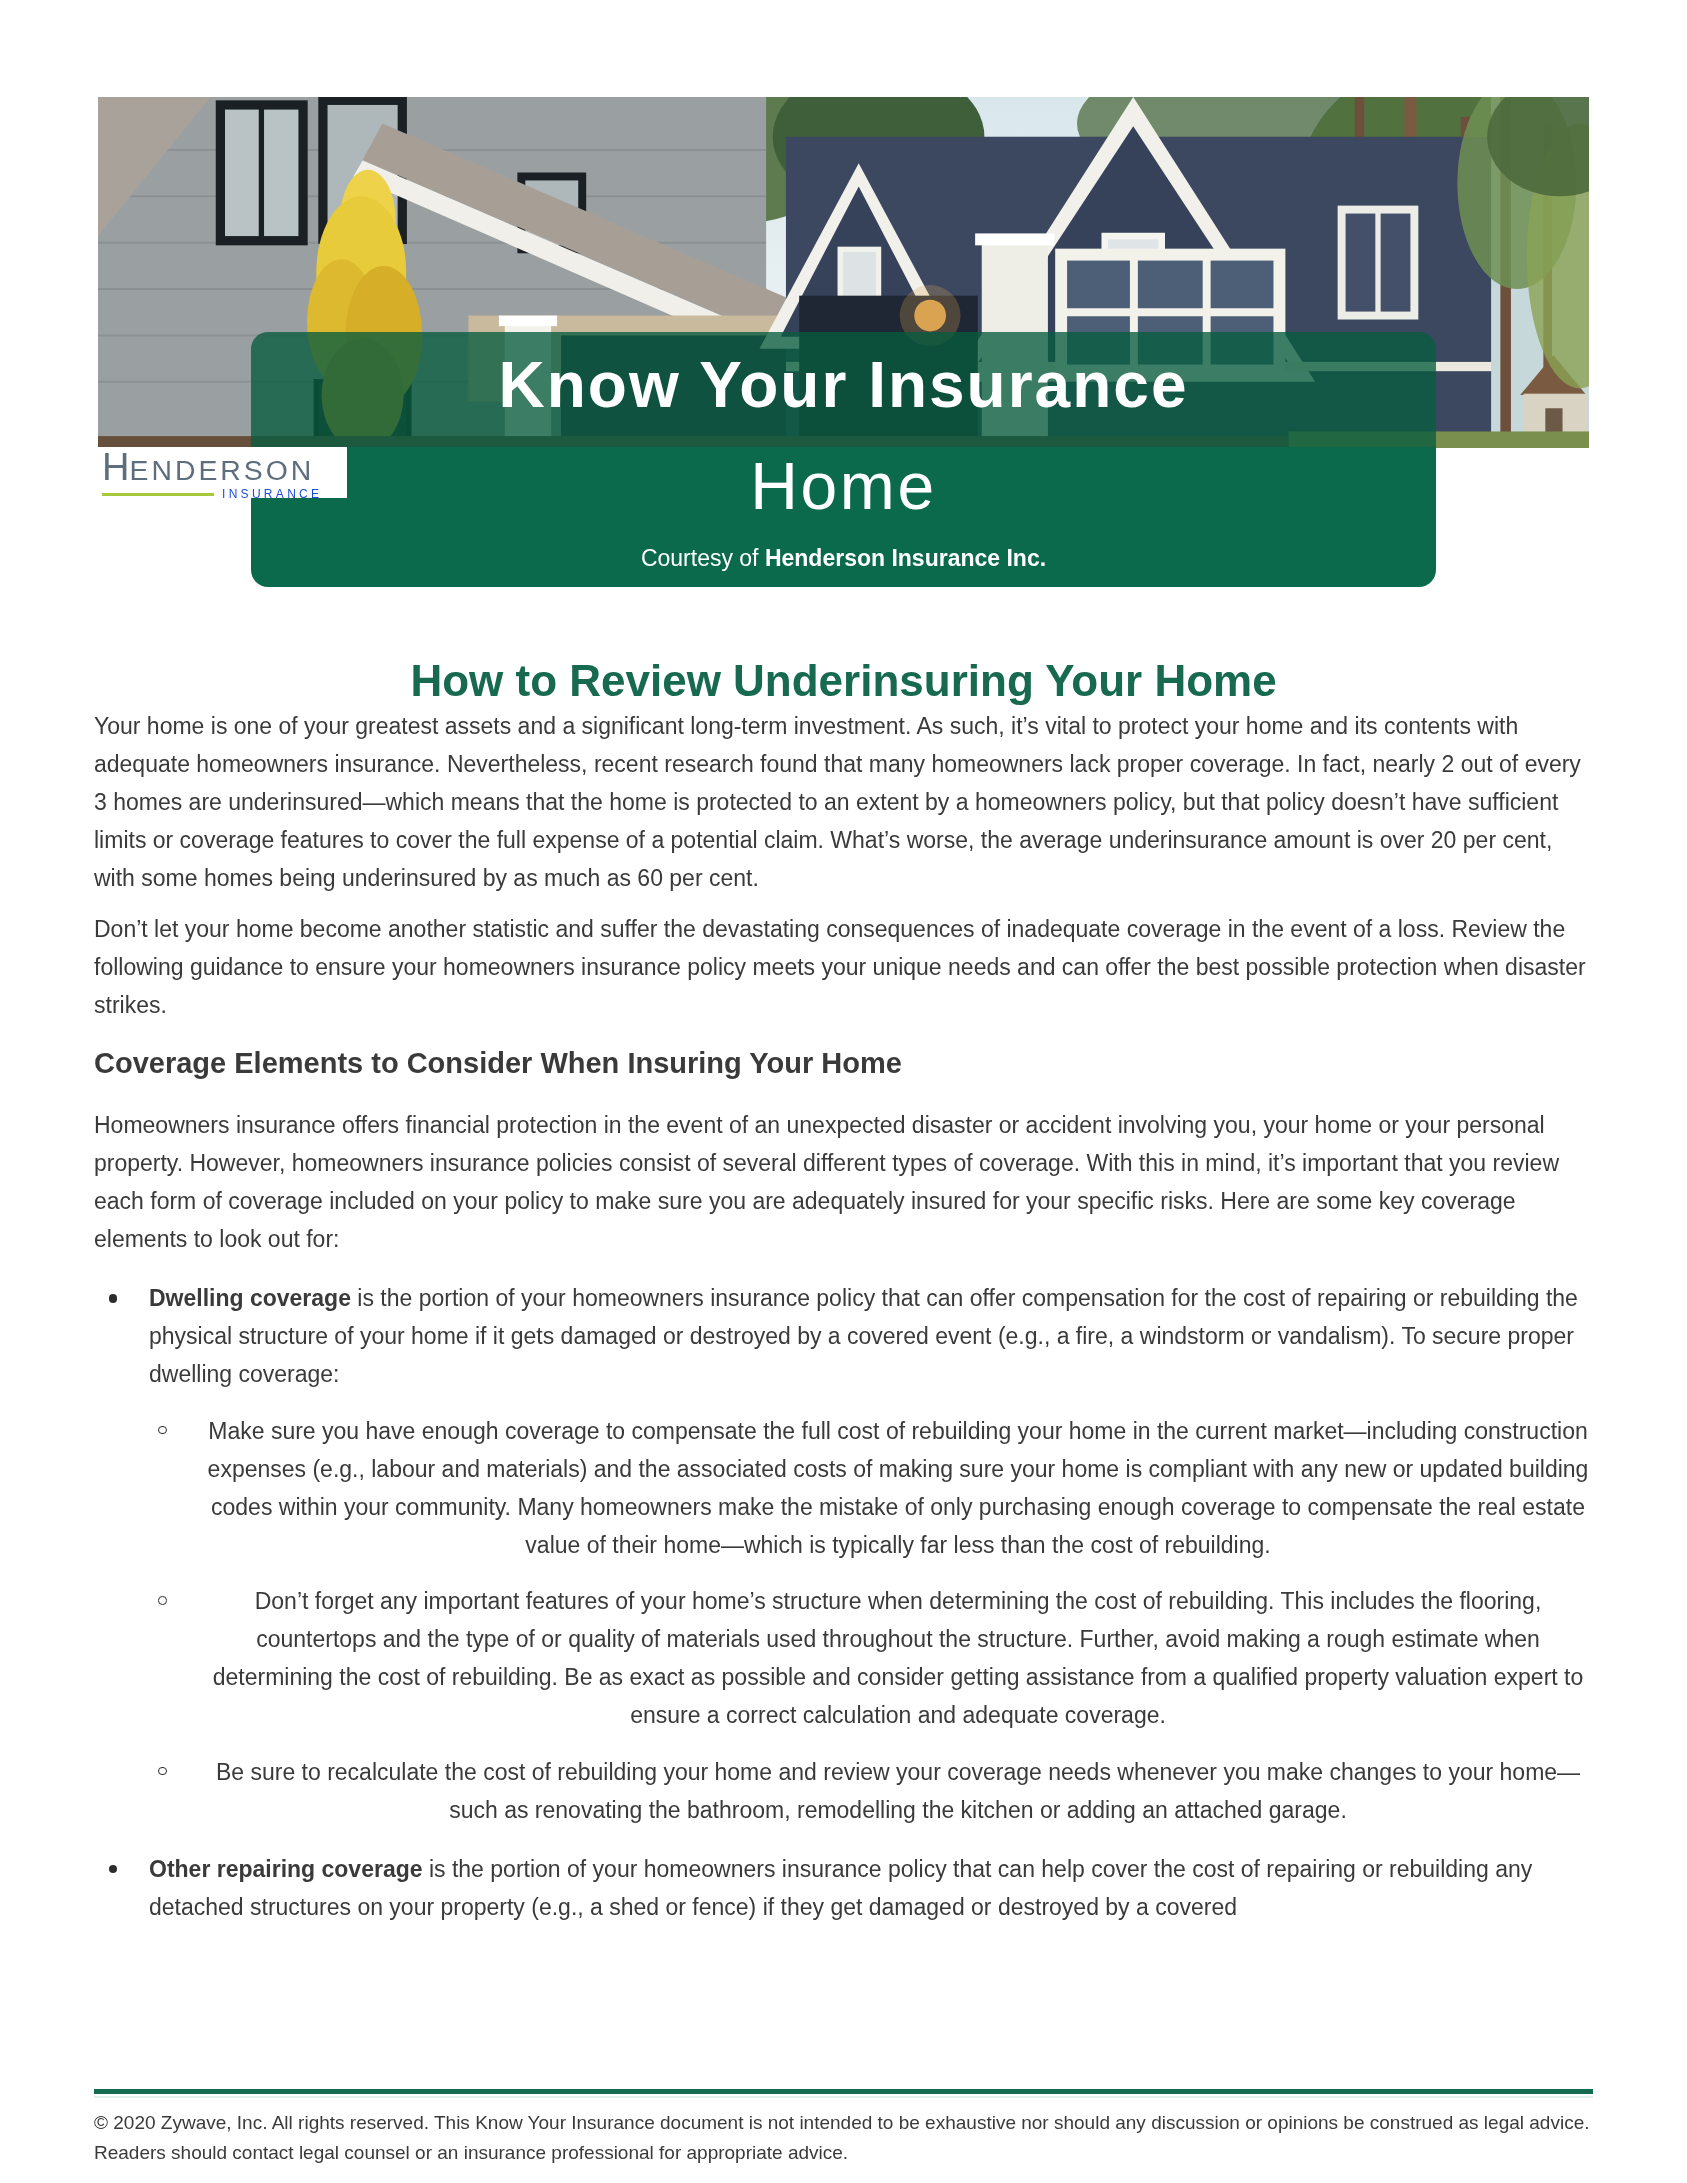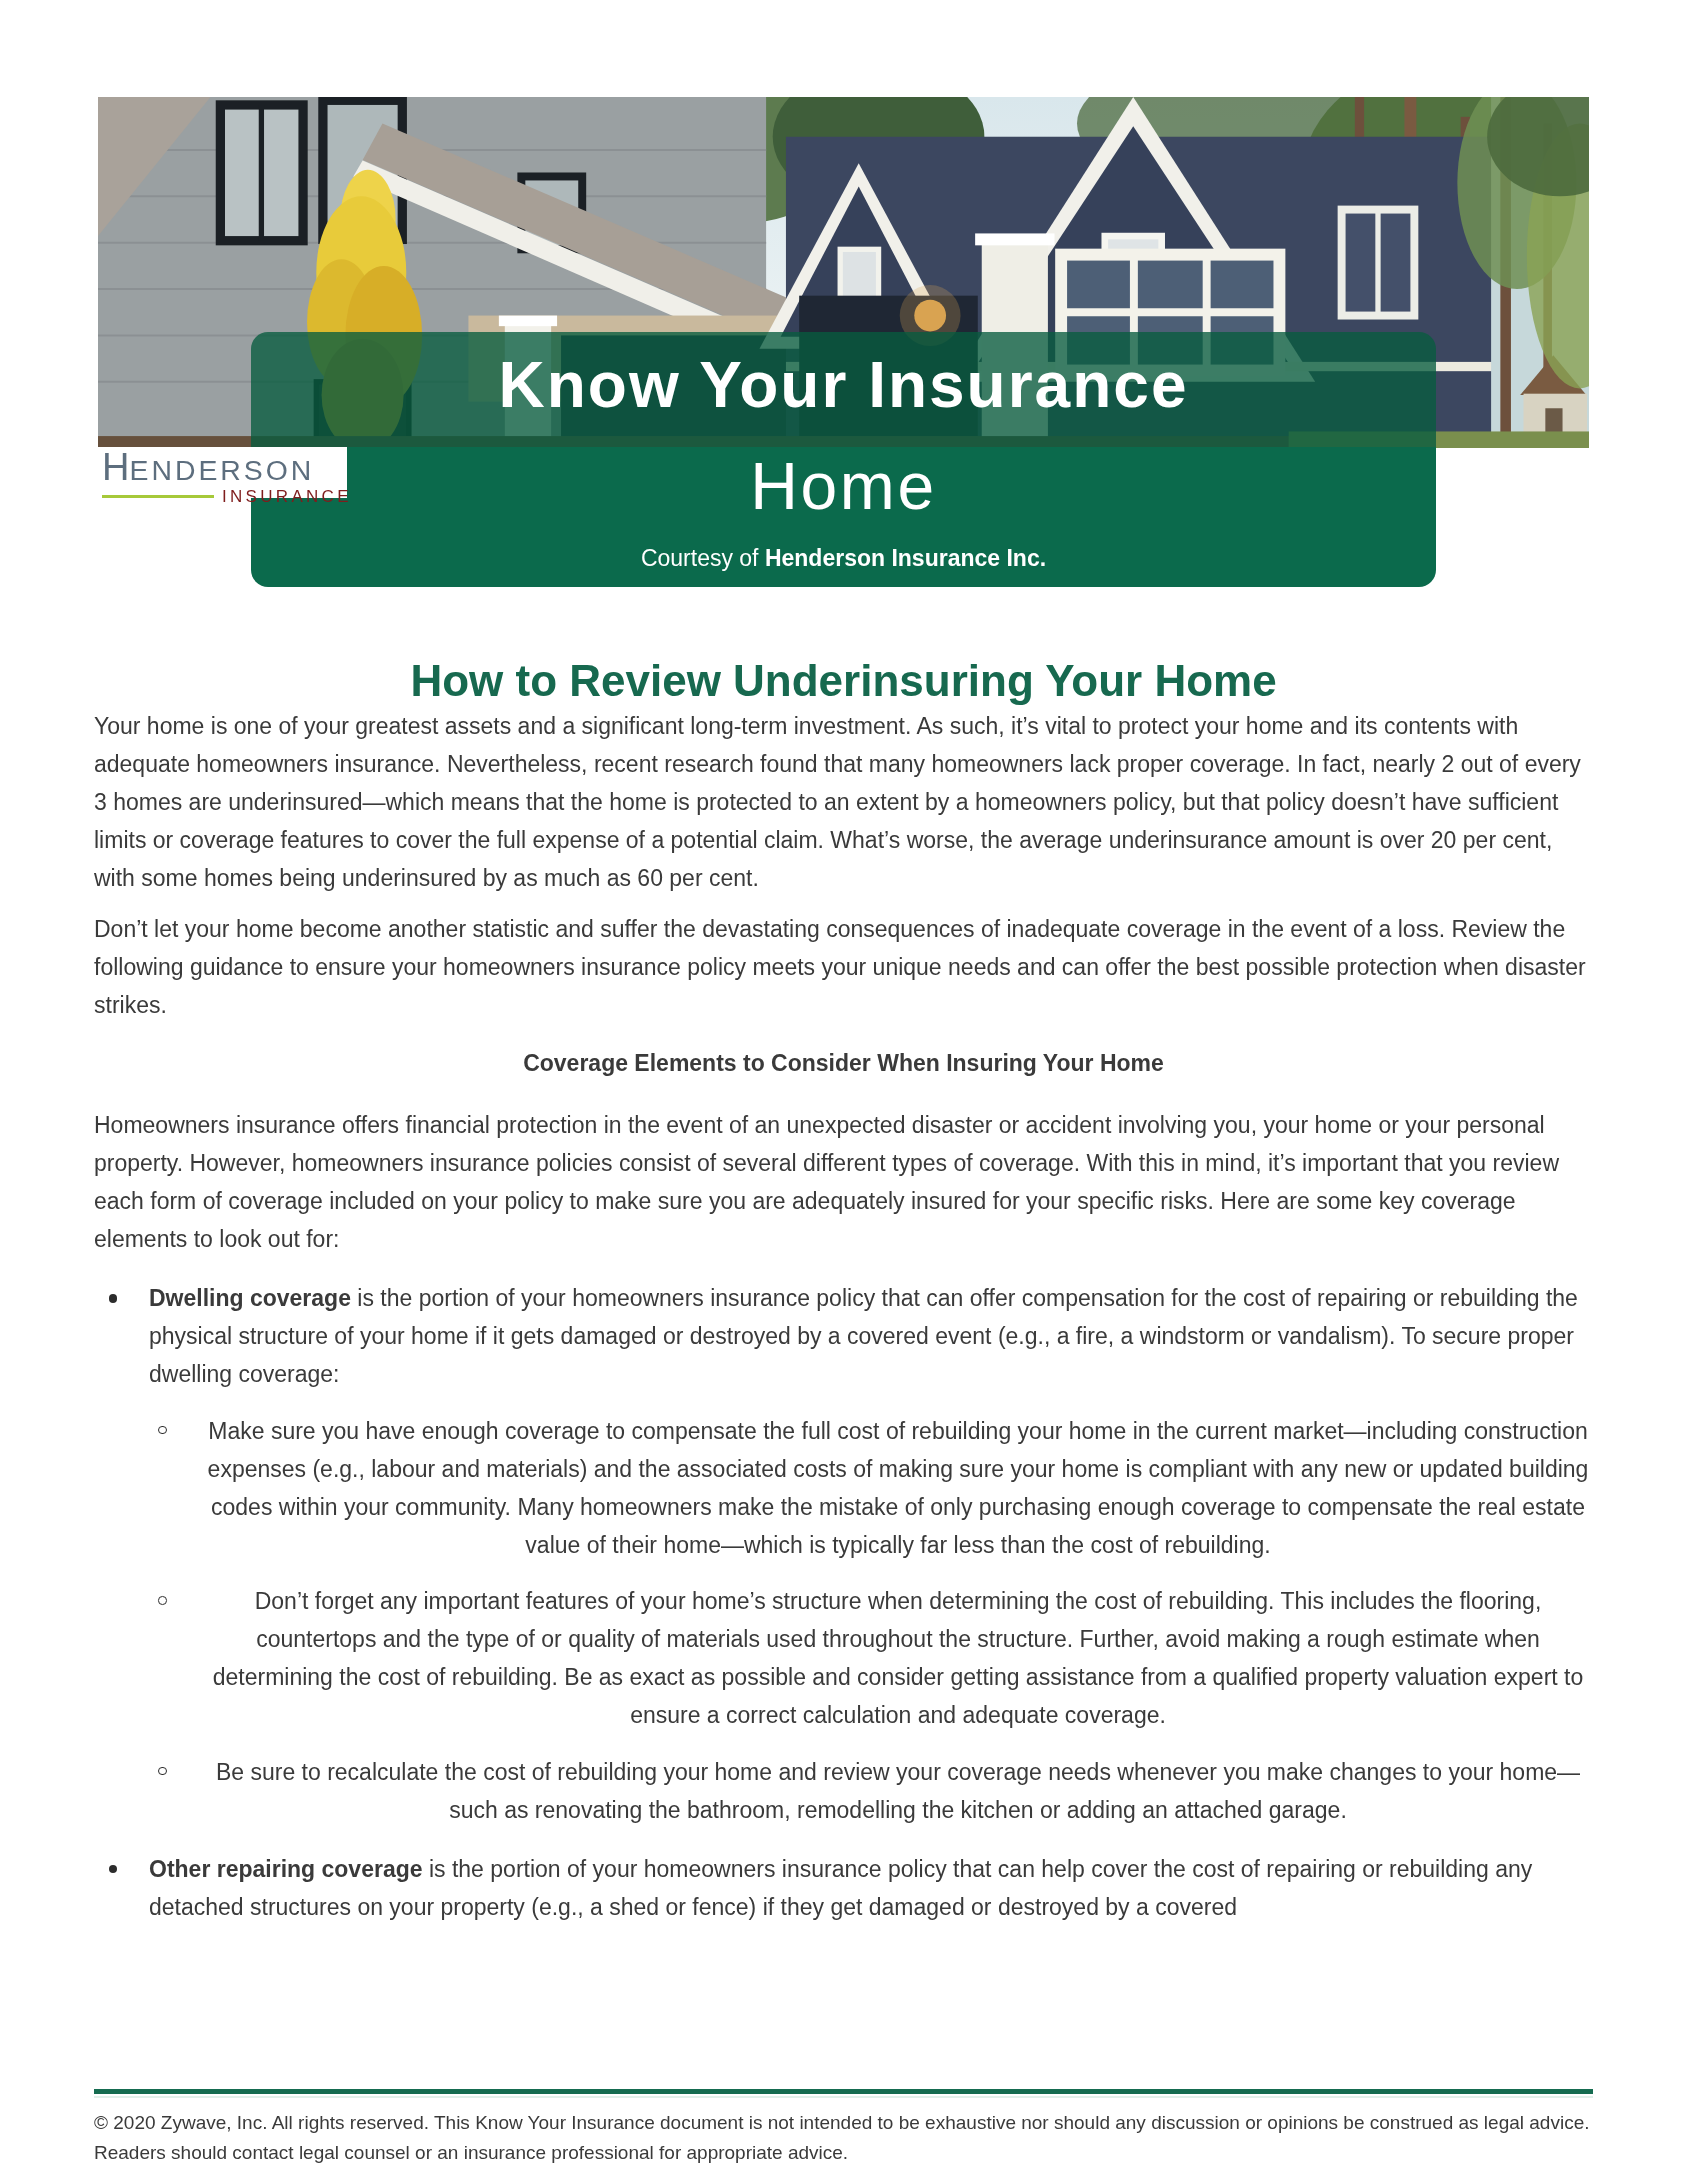--- a/index.html
+++ b/index.html
@@ -35,31 +35,31 @@
   
   .logo{
     position:absolute;left:98px;top:447px;width:249px;height:51px;background:#ffffff;
     box-sizing:border-box;padding:1.3px 4px 0 4px;
   }
   .logo-name{display:flex;align-items:baseline;justify-content:flex-start;color:#5d6e7e;}
   .logo-h{font-size:38px;font-weight:400;line-height:1;}
   .logo-rest{font-size:28.4px;font-weight:400;letter-spacing:3px;line-height:1;}
   .logo-sub{display:flex;align-items:center;margin-top:2px;}
   .logo-line{flex:0 0 112px;height:3.3px;background:#a6c939;margin-right:8px;}
-  .logo-ins{font-size:17px;letter-spacing:3.3px;color:#7f1d1d;line-height:1;}
+  .logo-ins{font-size:12px;letter-spacing:3.3px;color:#1d4ed8;line-height:1;}
   
   .content{padding:0 94px;}
   .article-title{
     margin:67px 0 0 0;text-align:center;font-size:44px;line-height:53px;font-weight:700;color:#17694f;
   }
   .body-text{font-size:23px;line-height:38px;color:#3a3a3a;}
   p.para{margin:0 0 13.2px 0;}
   .first-para{margin-top:29px;}
   .section-heading{
-    margin:20px 0 24px 0;font-weight:700;font-size:23px;line-height:38px;color:#3a3a3a;text-align:center;
+    margin:20px 0 24px 0;font-weight:700;font-size:29px;line-height:38px;color:#3a3a3a;
   }
   .bullet-item{position:relative;padding-left:55px;margin:21px 0 0 0;}
   .bullet-item .dot{
     position:absolute;left:14.6px;top:15px;width:8.6px;height:8.6px;border-radius:50%;background:#2c2c2c;
   }
   .sub-item{position:relative;padding-left:109px;margin:18.5px 0 0 0;text-align:center;}
   .sub-item .ring{
     position:absolute;left:64px;top:14px;width:8.6px;height:8.6px;border-radius:50%;
     border:1.7px solid #2c2c2c;background:transparent;box-sizing:border-box;
   }

